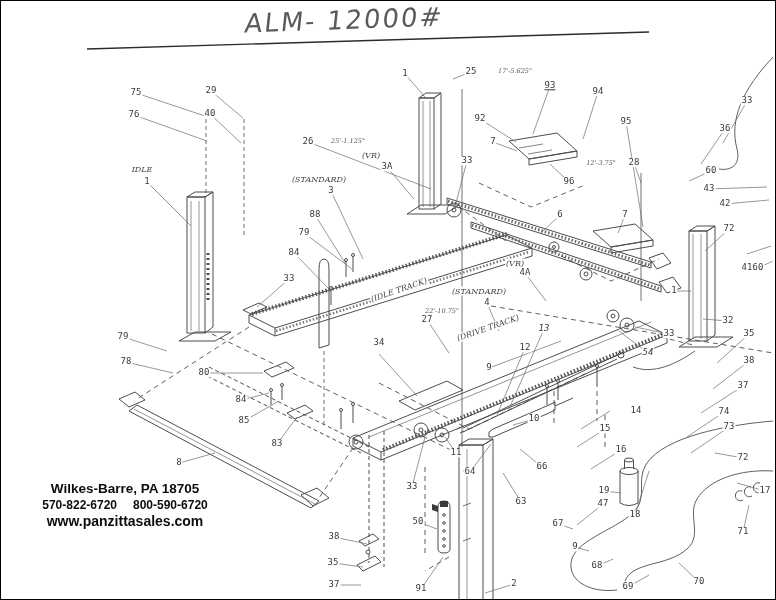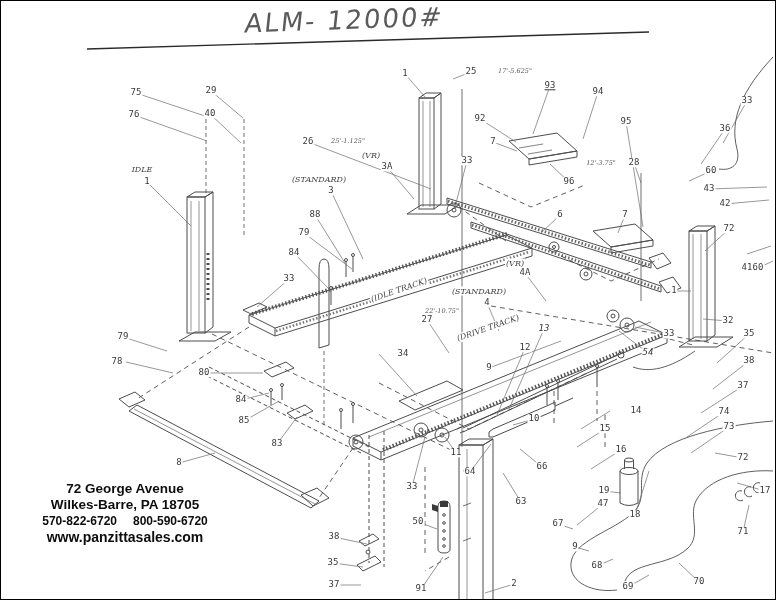--- a/index.html
+++ b/index.html
@@ -316,38 +316,38 @@
       <div class="co" style="left: 293px; top: 252px;">84</div>
       <div class="co" style="left: 288px; top: 278px;">33</div>
       <div class="co note" style="left: 398px; top: 289px; transform: translate(-50%, -50%) rotate(-19deg);">(IDLE TRACK)</div>
       <div class="co note" style="left: 514px; top: 262px;">(VR)</div>
       <div class="co" style="left: 524px; top: 272px;">4A</div>
       <div class="co note" style="left: 478px; top: 290px;">(STANDARD)</div>
       <div class="co" style="left: 486px; top: 302px;">4</div>
       <div class="co dim" style="left: 441px; top: 310px;">22'-10.75"</div>
       <div class="co" style="left: 426px; top: 319px;">27</div>
       <div class="co note" style="left: 487px; top: 327px; transform: translate(-50%, -50%) rotate(-19deg);">(DRIVE TRACK)</div>
-      <div class="co" style="left: 378px; top: 353px; margin-left: 24px;">34</div>
+      <div class="co" style="left: 378px; top: 342px;">34</div>
       <div class="co" style="left: 543px; top: 328px; font-style: italic;">13</div>
       <div class="co" style="left: 524px; top: 347px;">12</div>
       <div class="co" style="left: 488px; top: 367px;">9</div>
       <div class="co" style="left: 533px; top: 418px;">10</div>
       <div class="co" style="left: 455px; top: 452px;">11</div>
       <div class="co" style="left: 411px; top: 486px;">33</div>
       <div class="co" style="left: 469px; top: 471px;">64</div>
       <div class="co" style="left: 541px; top: 466px;">66</div>
       <div class="co" style="left: 520px; top: 501px; text-align: center;">63</div>
       <div class="co" style="left: 417px; top: 521px;">50</div>
       <div class="co" style="left: 420px; top: 588px;">91</div>
       <div class="co" style="left: 513px; top: 583px;">2</div>
       <div class="co" style="left: 333px; top: 536px;">38</div>
       <div class="co" style="left: 332px; top: 562px;">35</div>
       <div class="co" style="left: 333px; top: 584px;">37</div>
       <div class="co" style="left: 122px; top: 336px;">79</div>
-      <div class="co" style="left: 116px; top: 361px;">78</div>
+      <div class="co" style="left: 125px; top: 361px;">78</div>
       <div class="co" style="left: 203px; top: 372px;">80</div>
       <div class="co" style="left: 240px; top: 399px;">84</div>
       <div class="co" style="left: 243px; top: 420px;">85</div>
       <div class="co" style="left: 276px; top: 443px;">83</div>
       <div class="co" style="left: 178px; top: 462px;">8</div>
       <div class="co" style="left: 746px; top: 100px;">33</div>
       <div class="co" style="left: 724px; top: 128px;">36</div>
       <div class="co" style="left: 710px; top: 170px;">60</div>
       <div class="co" style="left: 708px; top: 188px;">43</div>
       <div class="co" style="left: 724px; top: 203px;">42</div>
@@ -375,21 +375,20 @@
       <div class="co" style="left: 627px; top: 586px;">69</div>
       <div class="co" style="left: 698px; top: 581px;">70</div>
       <div class="co" style="left: 742px; top: 531px;">71</div>
       <div class="co" style="left: 764px; top: 490px;">17</div>
       <div class="co" style="left: 742px; top: 457px;">72</div>
     </div>
 
   <div class="title">ALM- 12000#</div>
 
   <div class="vendor">
-    <div class="addr">72 George Avenue</div>
     <div class="addr">Wilkes-Barre, PA 18705</div>
     <div class="phones">
       <span>570-822-6720</span>
       <span>800-590-6720</span>
     </div>
     <div class="web">www.panzittasales.com</div>
   </div>
 
 </div>
 

